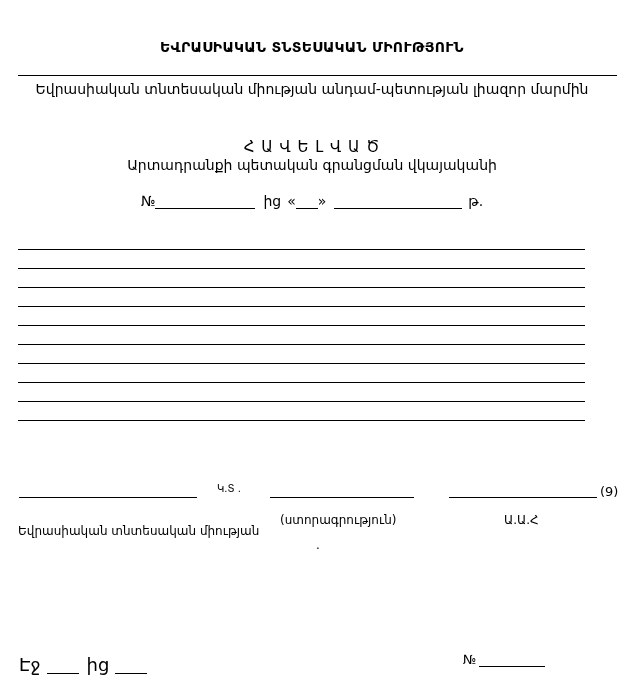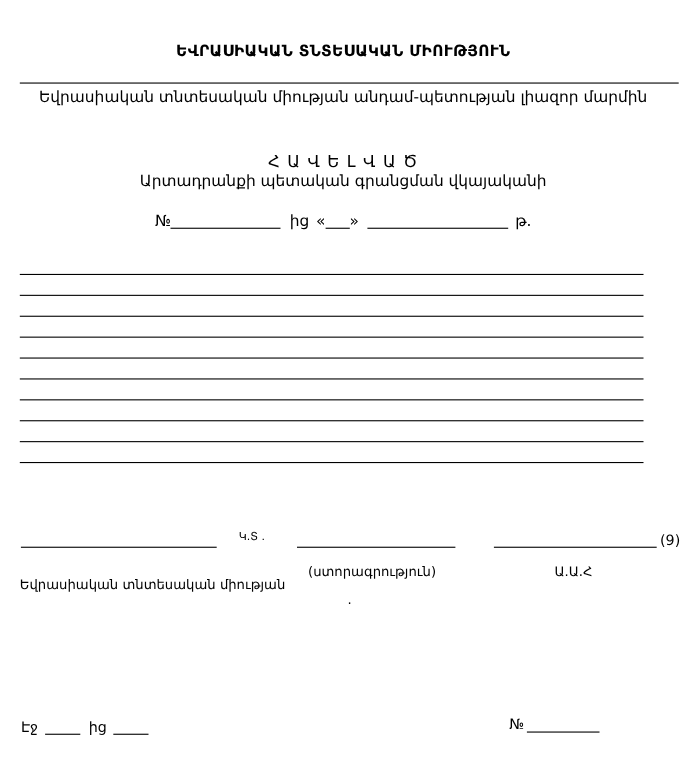--- a/index.html
+++ b/index.html
@@ -47,21 +47,21 @@
   .footnote-ref   { position: absolute; top: 484px; left: 600px; font-size: 13px; }
 
   .caption { position: absolute; font-size: 12px; white-space: nowrap; }
   .cap-r1-left   { top: 524px; left: 18px; }
   .cap-r1-mid    { top: 513px; left: 280px; }
   .cap-r1-right  { top: 513px; left: 504px; }
   .cap-r2-left   { top: 538px; left: 18px; }
   .cap-r2-period { top: 538px; left: 316px; }
   .cap-r3-left   { top: 561px; left: 18px; }
 
-  .footer-left  { position: absolute; top: 654px; left: 19px;  font-size: 13px; text-align: center; }
+  .footer-left  { position: absolute; top: 654px; left: 19px;  font-size: 18px; text-align: center; }
   .footer-right { position: absolute; top: 652px; left: 463px; font-size: 13px; }
 </style>
 </head>
 <body>
 
 <div class="page">
 
   <div class="centered doc-title">ԵՎՐԱՍԻԱԿԱՆ ՏՆՏԵՍԱԿԱՆ ՄԻՈՒԹՅՈՒՆ</div>
 
   <div class="header-rule"></div>

